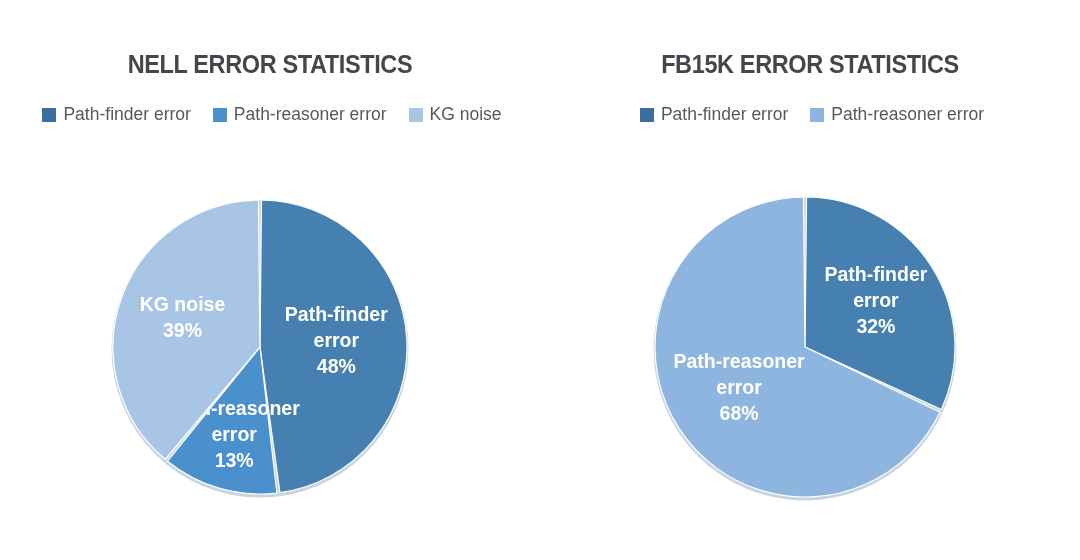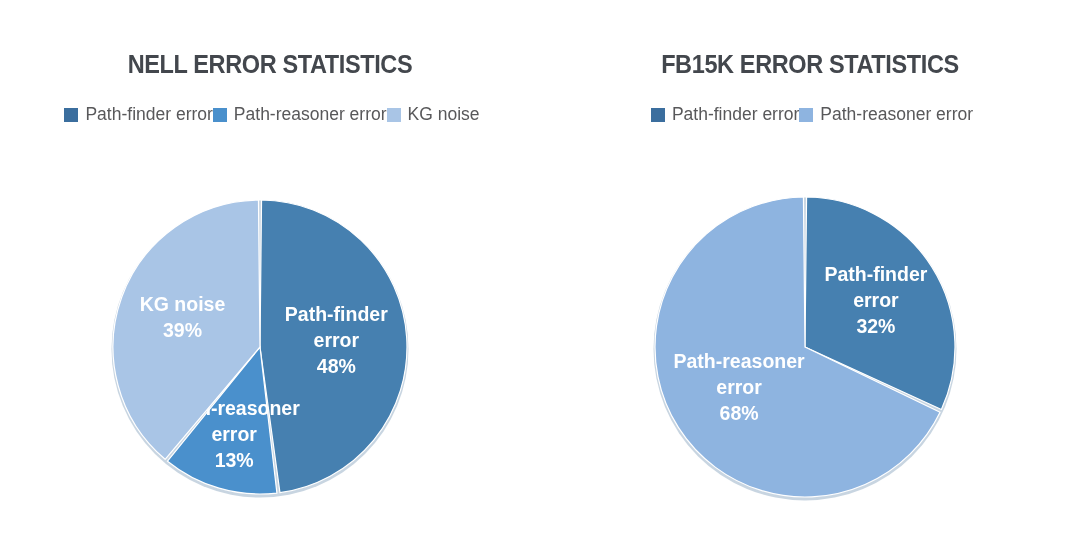--- a/index.html
+++ b/index.html
@@ -38,20 +38,21 @@
   }
 
   .legend {
     position: absolute;
     left: 4px;
     right: 0;
     top: 104px;
     display: flex;
     justify-content: center;
     align-items: center;
+    gap: 22px;
   }
   .legend-item {
     display: flex;
     align-items: center;
     gap: 7px;
   }
   .legend-swatch {
     width: 14px;
     height: 14px;
     display: block;

